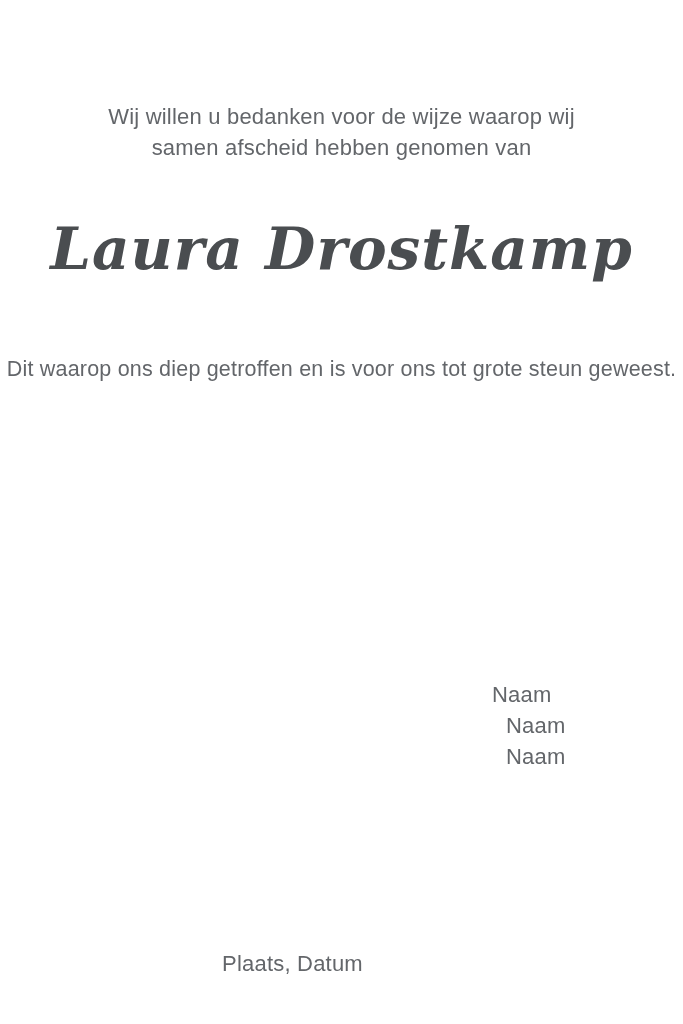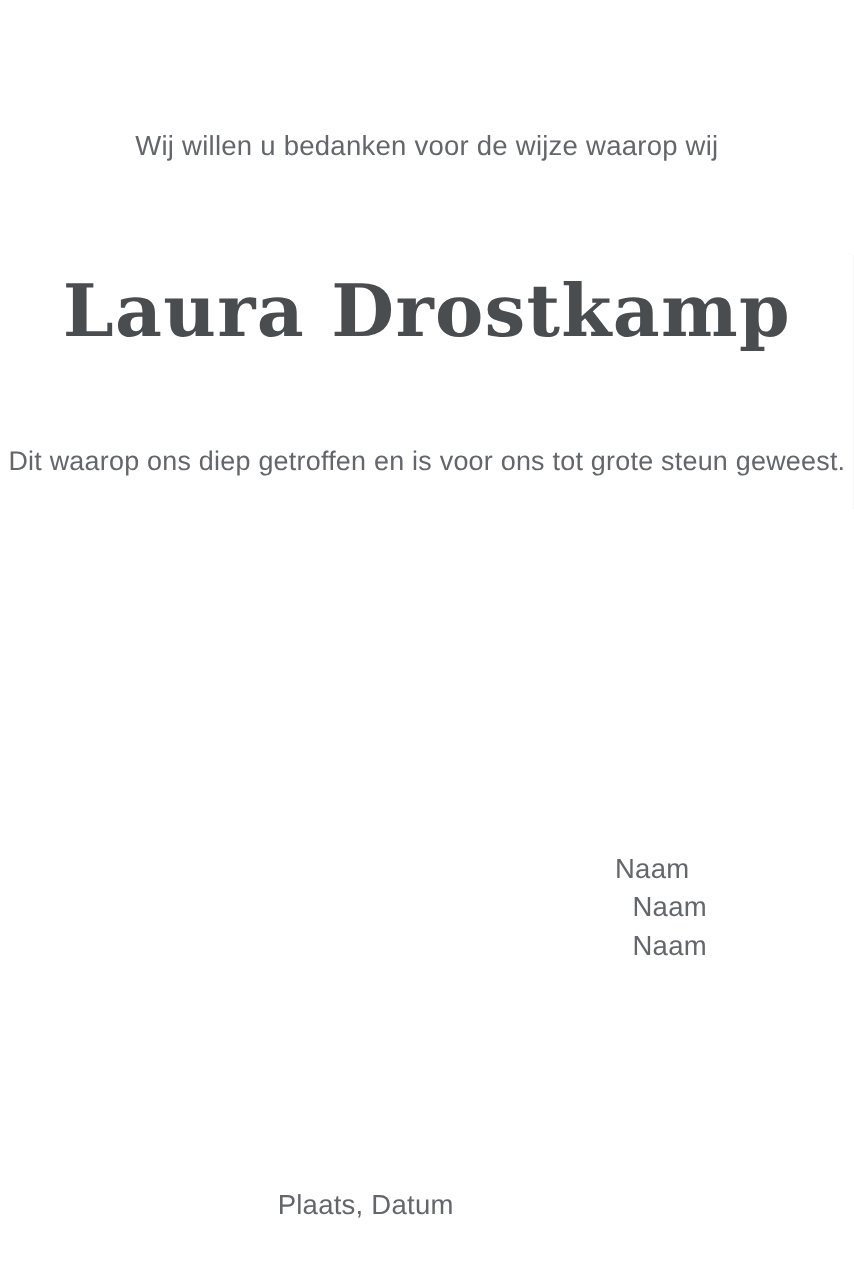--- a/index.html
+++ b/index.html
@@ -32,20 +32,21 @@
     letter-spacing: 0.2px;
     color: var(--body-text, #63666a);
   }
   .deceased-name {
     position: absolute;
     top: 208px;
     left: 0;
     width: 683px;
     text-align: center;
     font-family: "DejaVu Serif", "Liberation Serif", serif;
+    font-style: italic;
     font-weight: 600;
     font-size: 58px;
     line-height: 82px;
     letter-spacing: 1px;
     color: var(--name-text, #4a4d50);
     white-space: nowrap;
   }
   .message {
     position: absolute;
     top: 354px;
@@ -80,20 +81,21 @@
     color: var(--body-text, #63666a);
   }
 </style>
 </head>
 <body>
 
 <div class="card">
 
   <div class="intro">
     <span class="line">Wij willen u bedanken voor de wijze waarop wij</span><br>
+    <span class="line">samen afscheid hebben genomen van</span>
   </div>
 
   <div class="deceased-name">Laura Drostkamp</div>
 
   <div class="message">Dit waarop ons diep getroffen en is voor ons tot grote steun geweest.</div>
 
   <div class="signature">
     <span class="line">Naam</span>
     <span class="line indent">Naam</span>
     <span class="line indent">Naam</span>

